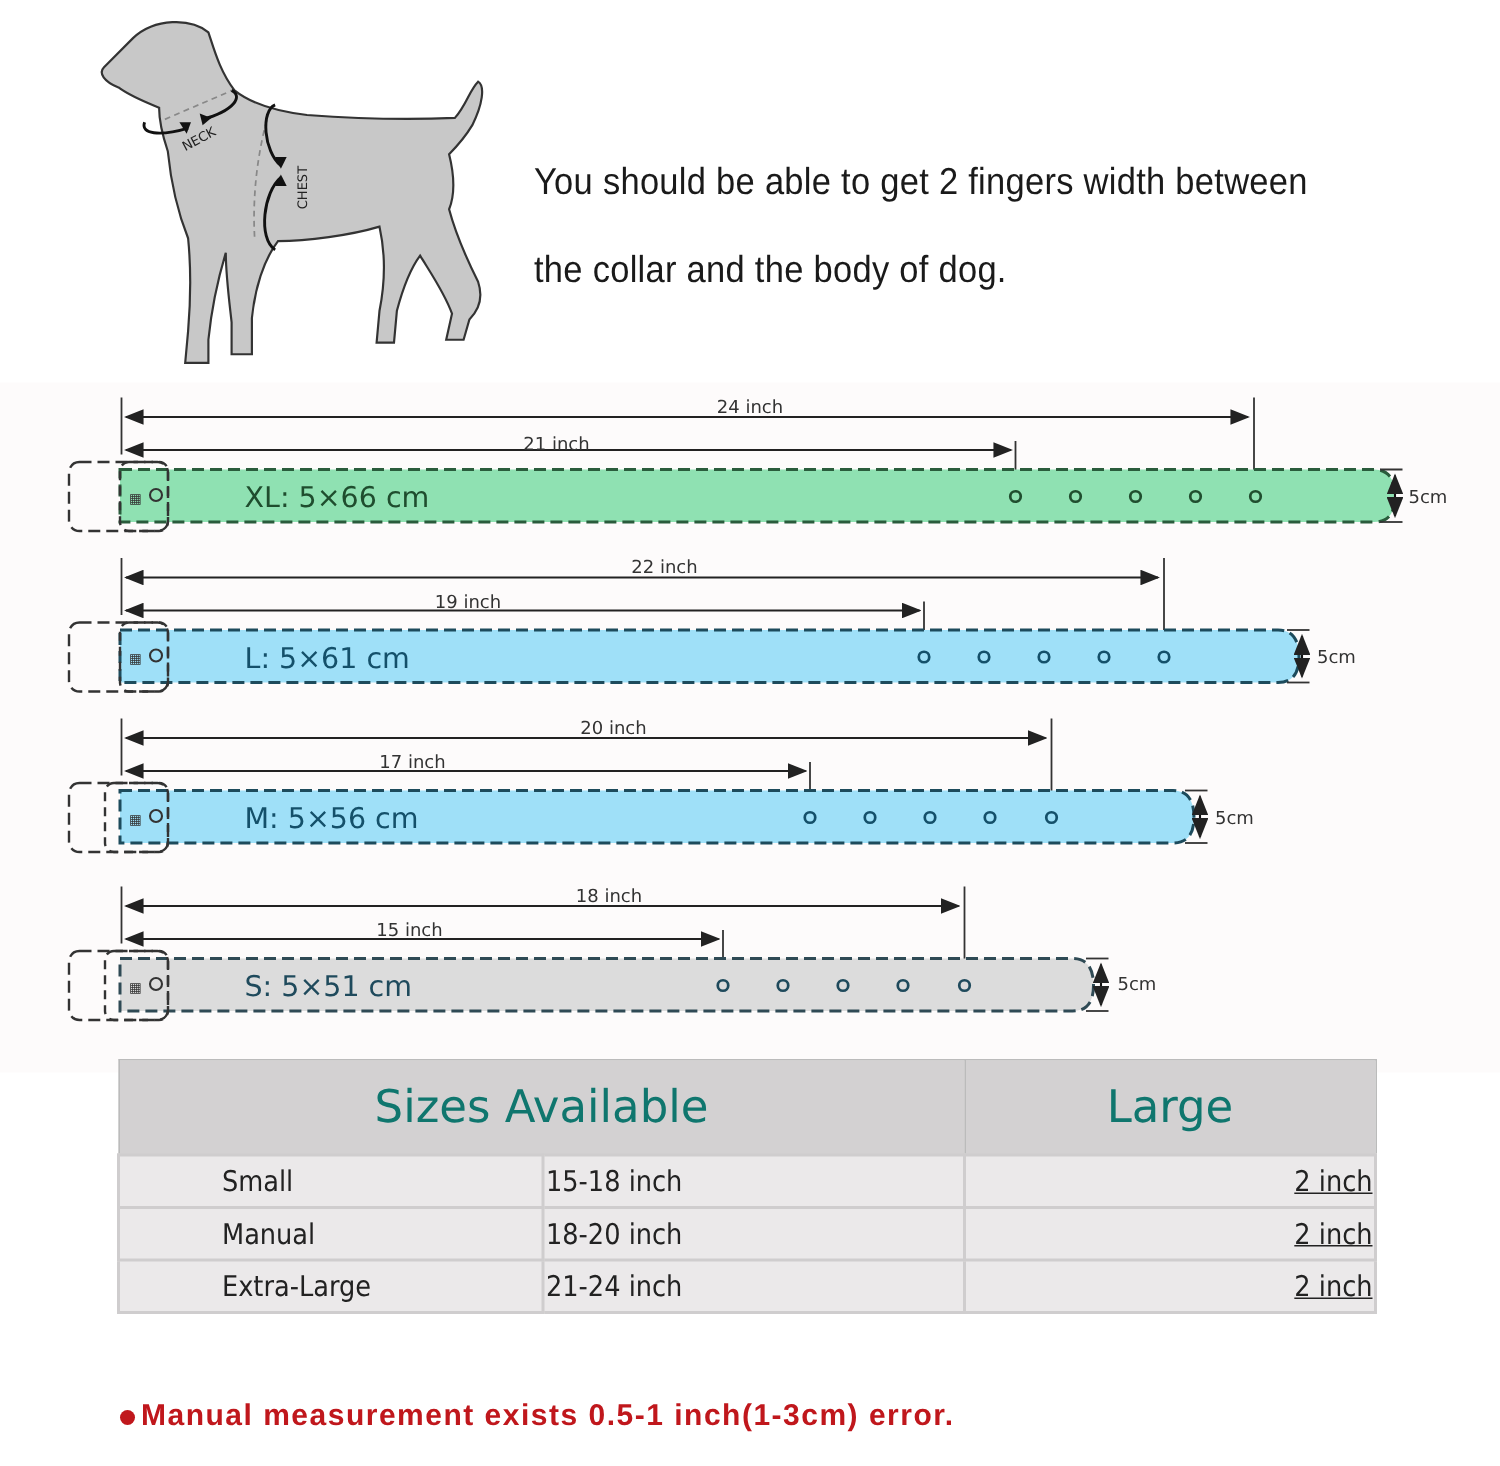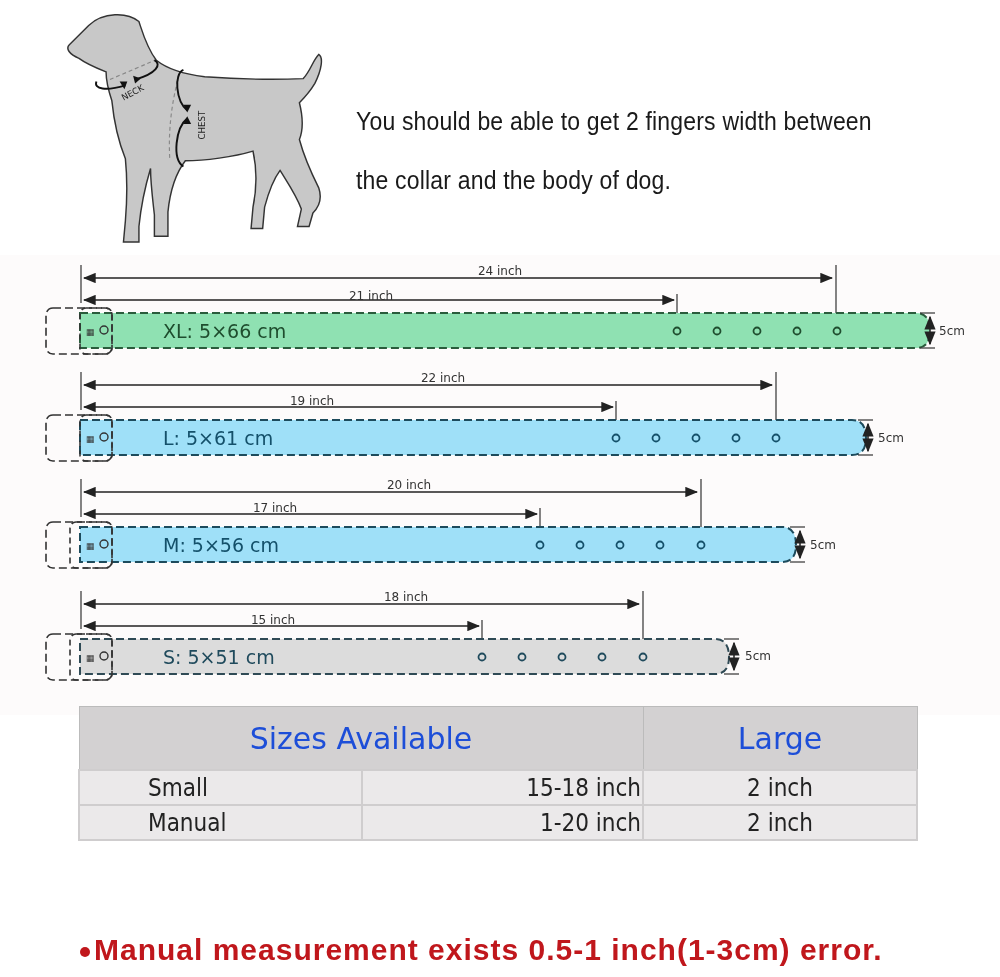--- a/index.html
+++ b/index.html
@@ -7,26 +7,26 @@
   .bg-band { position:absolute; left:0; top:255px; width:1000px; height:460px; background:#fdfbfb; }
   .dog { position:absolute; left:50px; top:0; width:290px; height:250px; }
   .instruction { position:absolute; left:356px; width:640px; font-size:25px; color:#1a1a1a; font-family:"Liberation Sans Narrow","Liberation Sans",sans-serif; letter-spacing:0.2px; transform:scaleX(0.92); transform-origin:left; white-space:nowrap; }
   .instruction.l1 { top:107px; }
   .instruction.l2 { top:166px; }
   .strap-svg { position:absolute; left:0; top:255px; width:1000px; height:450px; }
   .dim-label { font-family:"DejaVu Sans", sans-serif; font-size:12px; fill:#333; }
   .strap-label { font-family:"DejaVu Sans", sans-serif; font-size:19px; }
   .cm-label { font-family:"DejaVu Sans", sans-serif; font-size:12px; fill:#333; }
   table.sizes { position:absolute; left:78px; top:706px; width:840px; border-collapse:collapse; }
-  table.sizes th { background:#d3d1d2; height:60px; font-family:"DejaVu Sans", sans-serif; font-weight:normal; font-size:30px; color:#1d4ed8; border:1px solid #bbb; }
-  table.sizes td { background:#ebe9ea; height:31px; font-family:"DejaVu Sans Condensed","DejaVu Sans",sans-serif; font-size:24px; color:#222; border:2px solid #cfcdce; }
+  table.sizes th { background:#d3d1d2; height:60px; font-family:"DejaVu Sans", sans-serif; font-weight:normal; font-size:30px; color:#0f766e; border:1px solid #bbb; }
+  table.sizes td { background:#ebe9ea; height:31px; font-family:"DejaVu Sans Condensed","DejaVu Sans",sans-serif; font-size:19px; color:#222; border:2px solid #cfcdce; }
   table.sizes td.c1 { padding-left:68px; width:212px; }
-  table.sizes td.c2 { text-align:right; width:277px; }
-  table.sizes td.c3 { text-align:center; }
-  .note { position:absolute; left:80px; top:933px; font-size:30px; font-weight:bold; color:#c0171c; letter-spacing:1px; white-space:nowrap; font-family:"Liberation Sans", sans-serif; }
+  table.sizes td.c2 { text-align:left; width:277px; }
+  table.sizes td.c3 { text-align:right;text-decoration:underline; }
+  .note { position:absolute; left:80px; top:933px; font-size:20px; font-weight:bold; color:#c0171c; letter-spacing:1px; white-space:nowrap; font-family:"Liberation Sans", sans-serif; }
   .note .bullet { display:inline-block; width:10px; height:10px; border-radius:50%; background:#c0171c; margin-right:4px; vertical-align:middle; }
 </style>
 </head>
 <body>
 
 <div class="bg-band"></div>
 
 <svg class="dog" viewBox="0 0 300 250">
   <path d="M40,22 C55,8 80,8 92,18 C96,30 100,45 110,58 C120,66 135,72 160,75 C200,78 240,78 262,77 C270,68 272,58 278,52 C283,55 281,68 274,82 C268,92 262,98 258,102 C262,118 262,130 258,140 C262,155 268,170 278,190 C282,202 278,210 272,216 L268,230 L256,230 L260,212 C255,198 246,185 238,172 C232,180 226,195 222,210 L220,232 L208,232 L210,210 C214,190 214,170 210,152 C190,158 160,162 140,162 C130,175 124,195 122,215 L122,240 L108,240 L108,218 C106,200 104,185 104,170 C98,190 94,210 92,230 L92,246 L76,246 L78,224 C80,200 80,180 78,160 C70,140 66,120 64,100 C60,88 58,78 58,70 C48,66 38,62 30,56 C20,52 16,46 20,42 C26,36 32,30 40,22 Z" fill="#c8c8c8" stroke="#333" stroke-width="1.5"></path>
   <path d="M62,78 C80,70 100,62 108,58" fill="none" stroke="#888" stroke-width="1.2" stroke-dasharray="4,3"></path>
@@ -171,21 +171,26 @@
     </tr>
   </thead>
   <tbody>
     <tr>
       <td class="c1">Small</td>
       <td class="c2">15-18  inch</td>
       <td class="c3">2 inch</td>
     </tr>
     <tr>
       <td class="c1">Manual</td>
-      <td class="c2">1-20  inch</td>
+      <td class="c2">18-20  inch</td>
+      <td class="c3">2 inch</td>
+    </tr>
+    <tr>
+      <td class="c1">Extra-Large</td>
+      <td class="c2">21-24  inch</td>
       <td class="c3">2 inch</td>
     </tr>
   </tbody>
 </table>
 
 <div class="note">
   <span class="bullet"></span><span>Manual measurement exists 0.5-1 inch(1-3cm) error.</span>
 </div>
 
 </body></html>

